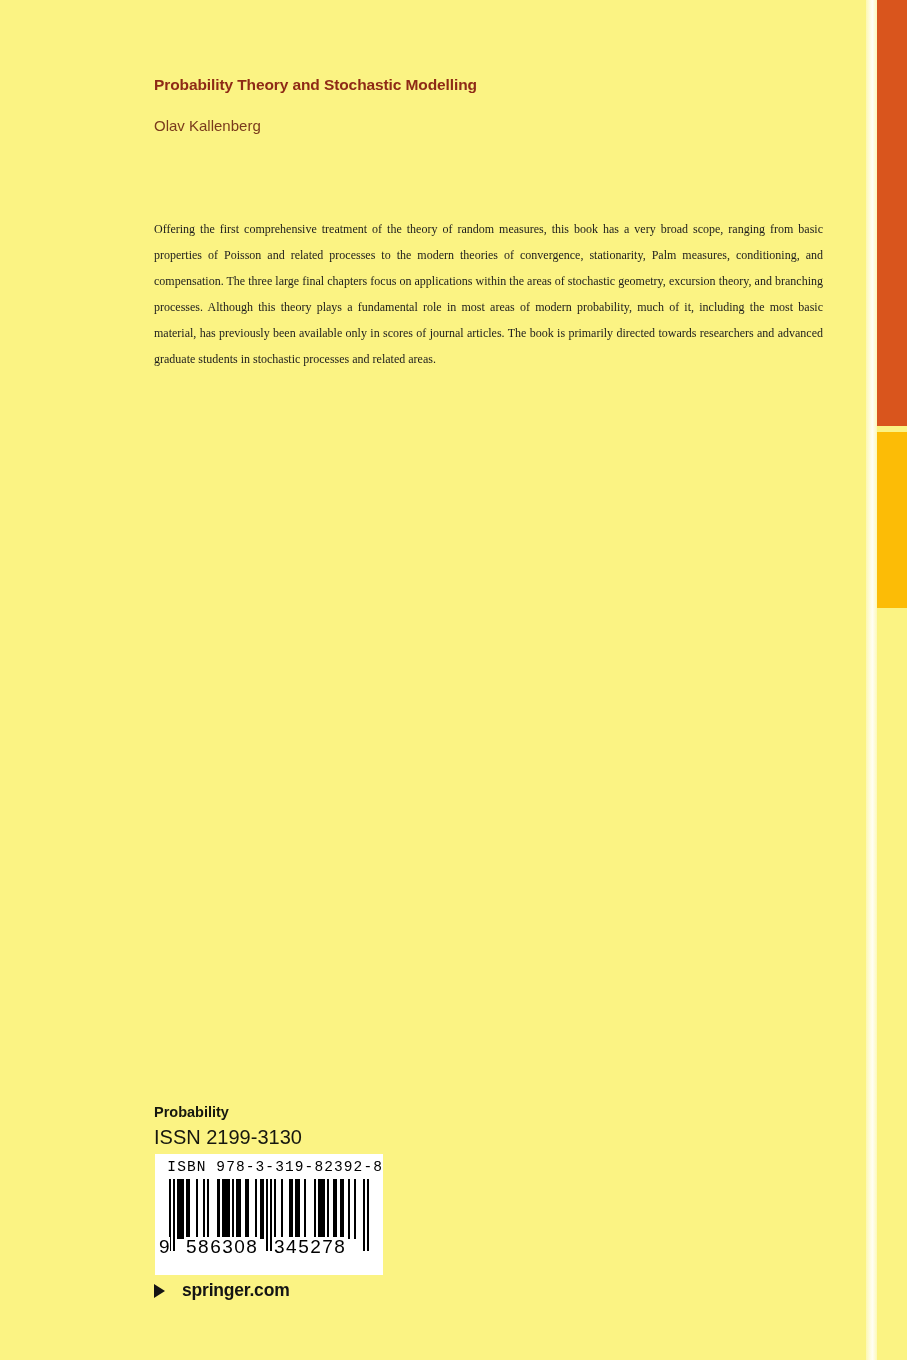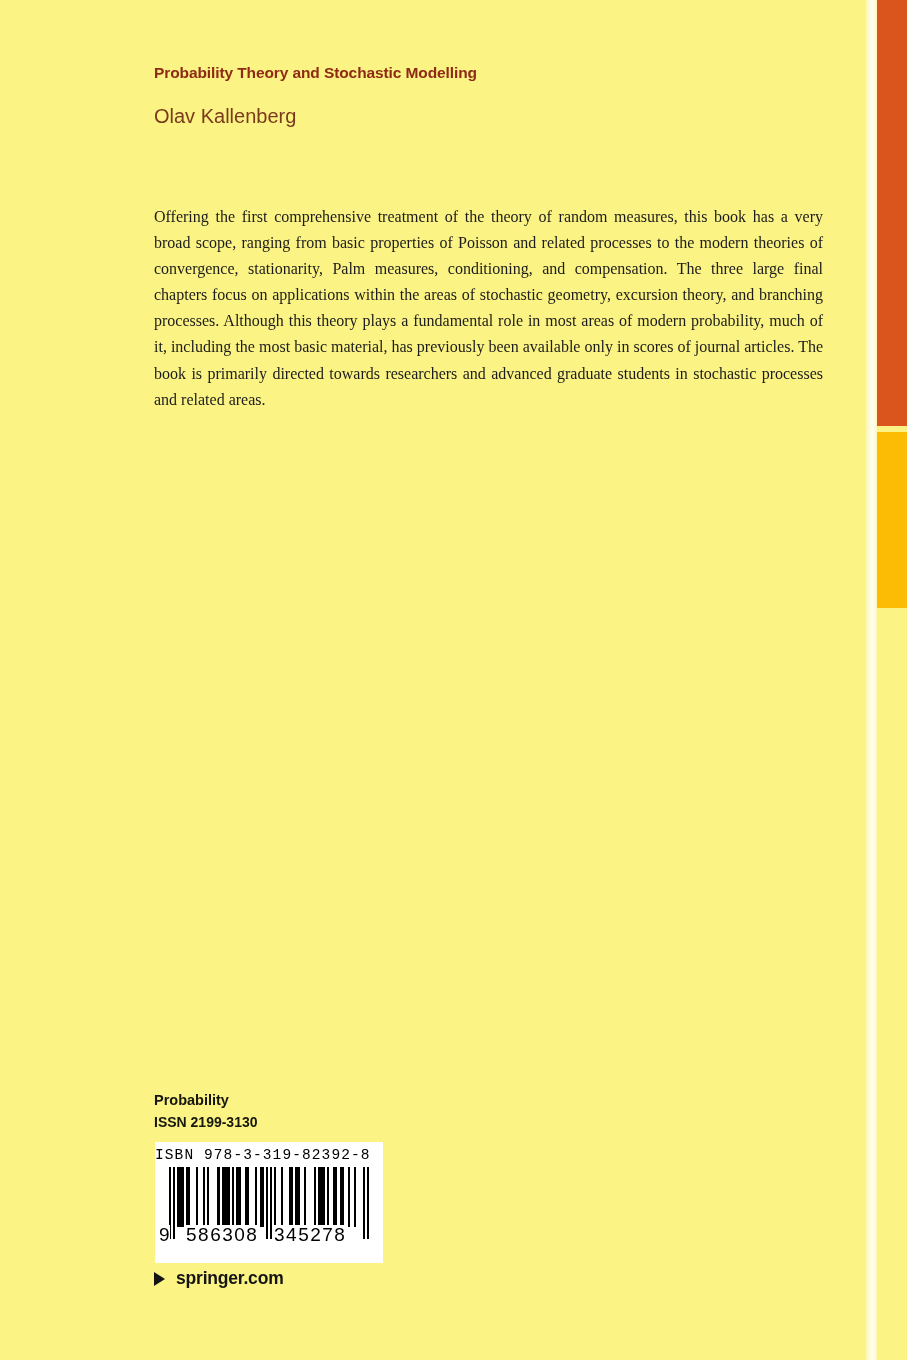--- a/index.html
+++ b/index.html
@@ -52,42 +52,42 @@
     top: 612px;
     width: 30px;
     height: 748px;
     background: #fbf383;
   }
 
   
   .content {
     position: absolute;
     left: 154px;
-    top: 4px;
+    top: 16px;
     width: 670px;
     height: 1044px;
   }
 
   .series-line {
     position: absolute;
     top: 60px;
     left: 0;
     font-size: 15.5px;
     font-weight: bold;
     letter-spacing: -0.1px;
     color: #8e2a16;
     font-family: "Liberation Sans", sans-serif;
     white-space: nowrap;
   }
 
   .author-line {
     position: absolute;
     top: 101px;
     left: 0;
-    font-size: 20px;
+    font-size: 15px;
     font-weight: normal;
     color: #7a3b1c;
     font-family: "Liberation Sans", sans-serif;
     white-space: nowrap;
   }
 
   .book-title {
     position: absolute;
     top: 128px;
     left: 0;
@@ -98,21 +98,21 @@
     font-family: "Liberation Sans", sans-serif;
     white-space: nowrap;
   }
 
   .blurb {
     position: absolute;
     top: 200px;
     left: 0;
     width: 669px;
     font-family: "Liberation Serif", serif;
-    font-size: 16px;
+    font-size: 12px;
     line-height: 26.1px;
     color: #1c1c1c;
     text-align: justify;
     text-justify: inter-word;
     hyphens: none;
   }
 
   
   .subject-line {
     position: absolute;
@@ -121,22 +121,22 @@
     font-size: 14.5px;
     font-weight: bold;
     color: #16170f;
     font-family: "Liberation Sans", sans-serif;
     white-space: nowrap;
   }
   .issn-line {
     position: absolute;
     top: 1110px;
     left: 0;
-    font-size: 14px;
-    font-weight: bold;
+    font-size: 20px;
+    font-weight: normal;
     color: #16170f;
     font-family: "Liberation Sans", sans-serif;
     white-space: nowrap;
   }
 
   
   .barcode-box {
     position: absolute;
     top: 1138px;
     left: 1px;
@@ -144,21 +144,21 @@
     height: 121px;
     background: #ffffff;
     box-sizing: border-box;
     padding: 5px 0 0 0;
   }
   .barcode-isbn {
     font-family: "Liberation Mono", monospace;
     font-size: 14.5px;
     letter-spacing: 1.1px;
     color: #000000;
-    text-align: left;
+    text-align: right;
     line-height: 17px;
     white-space: nowrap;
   }
   .barcode-bars {
     position: relative;
     margin: 3px auto 0 auto;
     width: 200px;
     height: 72px;
   }
   .bar {
@@ -186,21 +186,21 @@
     background: #ffffff;
   }
 
   
   .springer-logo {
     position: absolute;
     top: 1264px;
     left: 0;
     display: flex;
     align-items: center;
-    gap: 11px;
+    gap: 17px;
     white-space: nowrap;
   }
   .springer-tri {
     width: 0;
     height: 0;
     border-top: 7px solid transparent;
     border-bottom: 7px solid transparent;
     border-left: 11px solid #141414;
     display: inline-block;
   }

